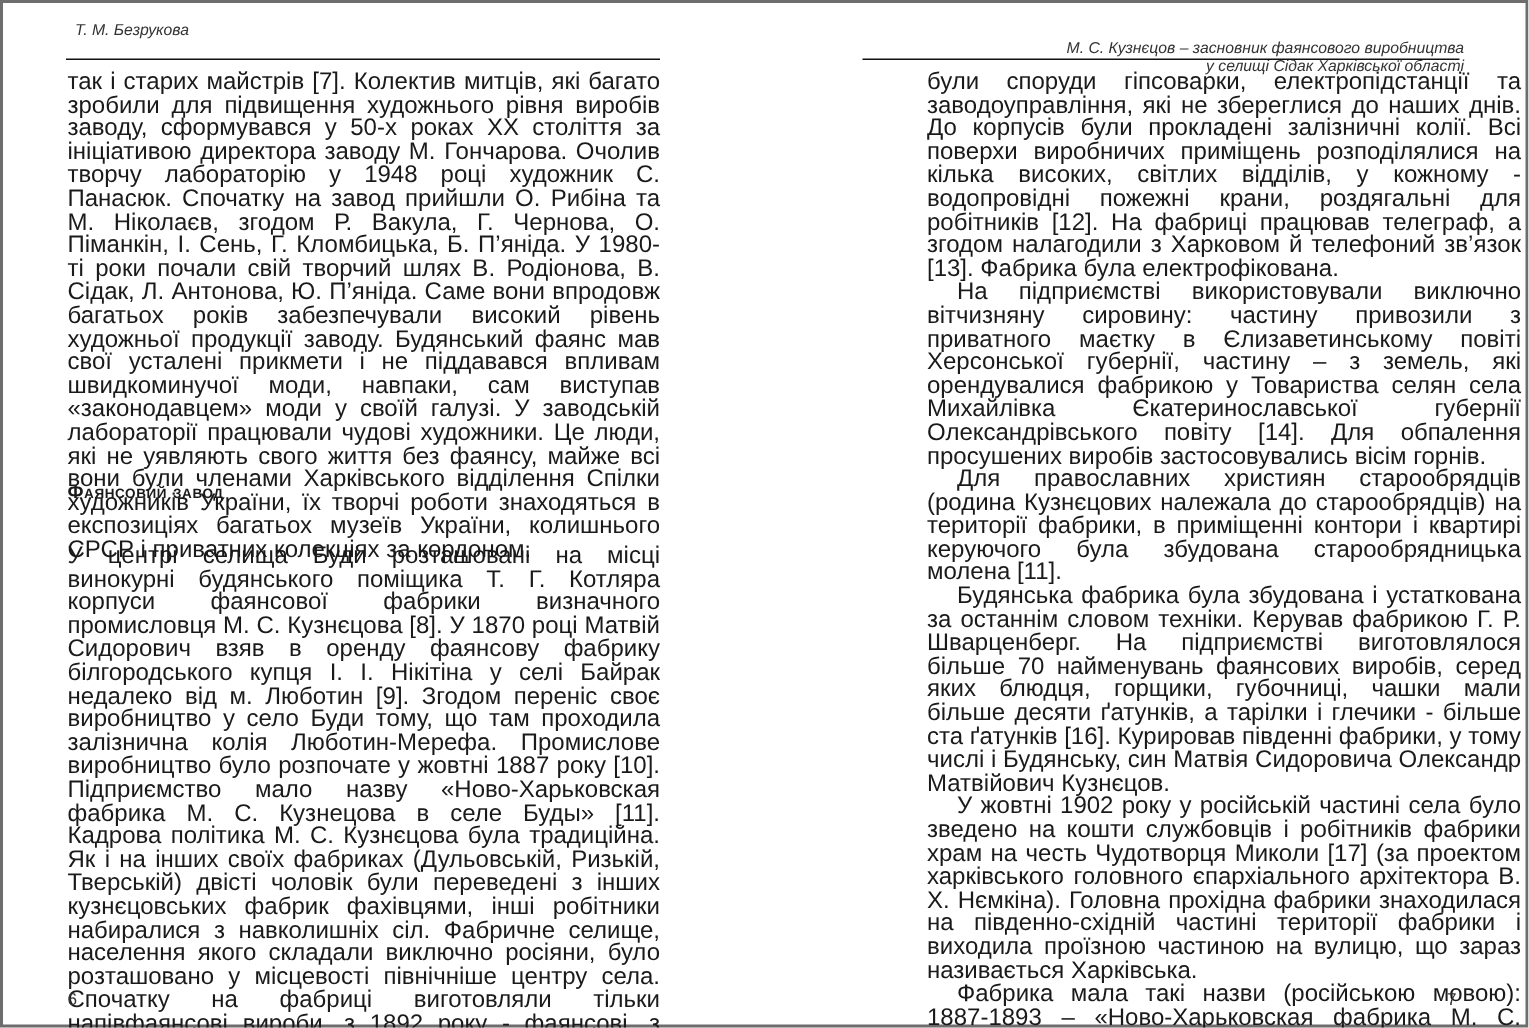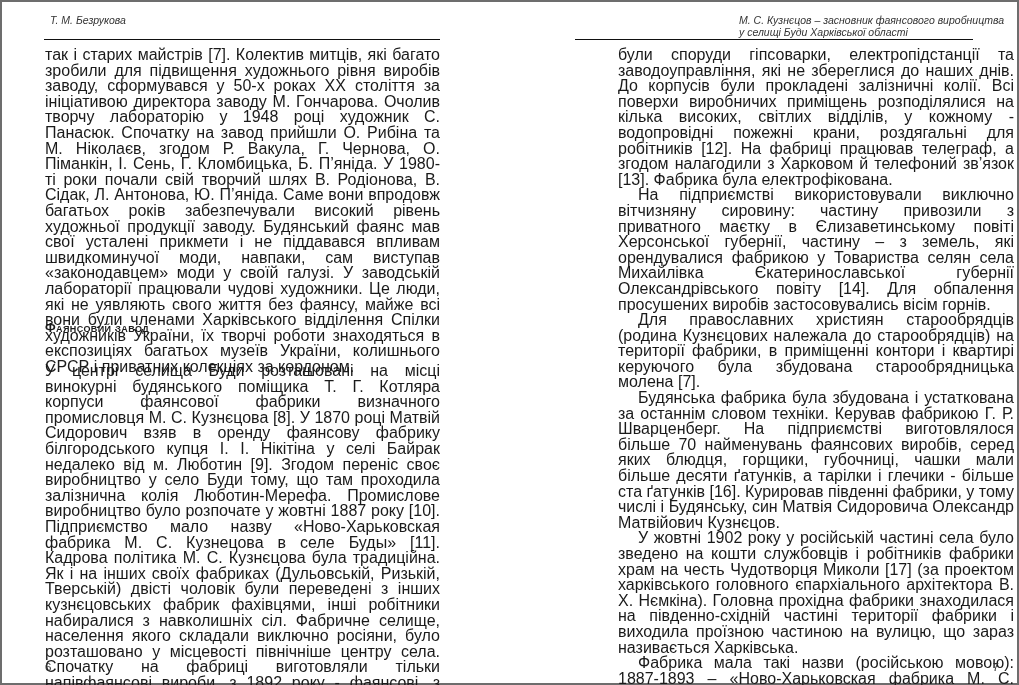--- a/index.html
+++ b/index.html
@@ -11,30 +11,30 @@
     position: relative;
     overflow: hidden;
   }
   .spread {
     position: absolute; left: 0; top: 0;
     width: 1015px; height: 681px;
     border: 2px solid #6d6d6d;
     border-bottom-width: 3px;
     background: #fff;
   }
-  .page { position: absolute; top: 0; height: 674px; padding-left: 28px; }
+  .page { position: absolute; top: 0; height: 674px; }
   .page.left { left: 0; width: 508px; }
   .page.right { left: 508px; width: 507px; }
 
   .runhead {
     position: absolute; font-style: italic; font-size: 10.5px; color: #333;
     line-height: 12px;
   }
   .left .runhead { left: 48px; top: 12px; }
-  .right .runhead { right: 41px; top: 12px; }
+  .right .runhead { right: 41px; top: 24px; text-align: right; }
   .rule { position: absolute; height: 1px; background: #111; }
   .left .rule { left: 42px; width: 396px; top: 37px; }
   .right .rule { left: 65px; width: 398px; top: 37px; }
 
   .text {
     position: absolute; font-size: 16px; line-height: 15.6px;
     text-align: justify;
   }
   .left .text { left: 43px; width: 395px; }
   .right .text { left: 66px; width: 396px; margin-left: 42px; }
@@ -68,28 +68,28 @@
     <div class="text" style="top:361px;">
       <p>У центрі селища Буди розташовані на місці винокурні будянського поміщика Т. Г. Котляра корпуси фаянсової фабрики визначного промисловця М. С. Кузнєцова [8]. У 1870 році Матвій Сидорович взяв в оренду фаянсову фабрику білгородського купця І. І. Нікітіна у селі Байрак недалеко від м. Люботин [9]. Згодом переніс своє виробництво у село Буди тому, що там проходила залізнична колія Люботин-Мерефа. Промислове виробництво було розпочате у жовтні 1887 року [10]. Підприємство мало назву «Ново-Харьковская фабрика М. С. Кузнецова в селе Буды» [11]. Кадрова політика М. С. Кузнєцова була традиційна. Як і на інших своїх фабриках (Дульовській, Ризькій, Тверській) двісті чоловік були переведені з інших кузнєцовських фабрик фахівцями, інші робітники набиралися з навколишніх сіл. Фабричне селище, населення якого складали виключно росіяни, було розташовано у місцевості північніше центру села. Спочатку на фабриці виготовляли тільки напівфаянсові вироби, з 1892 року - фаянсові, з 1896 до 1902 р. виготовляли також порцеляну.</p>
     </div>
 
     <div class="folio">6</div>
   </div>
 
   <div class="page right">
     <div class="runhead">
       <div>М. С. Кузнєцов – засновник фаянсового виробництва</div>
-      <div>у селищі Буди Харківської області</div>
+      <div>у селищі Сідак Харківської області</div>
     </div>
     <div class="rule"></div>
 
     <div class="text" style="top:45px;">
       <p>були споруди гіпсоварки, електропідстанції та заводоуправління, які не збереглися до наших днів. До корпусів були прокладені залізничні колії. Всі поверхи виробничих приміщень розподілялися на кілька високих, світлих відділів, у кожному - водопровідні пожежні крани, роздягальні для робітників [12]. На фабриці працював телеграф, а згодом налагодили з Харковом й телефоний зв’язок [13]. Фабрика була електрофікована.</p>
       <p class="ind">На підприємстві використовували виключно вітчизняну сировину: частину привозили з приватного маєтку в Єлизаветинському повіті Херсонської губернії, частину – з земель, які орендувалися фабрикою у Товариства селян села Михайлівка Єкатеринославської губернії Олександрівського повіту [14]. Для обпалення просушених виробів застосовувались вісім горнів.</p>
-      <p class="ind">Для православних християн старообрядців (родина Кузнєцових належала до старообрядців) на території фабрики, в приміщенні контори і квартирі керуючого була збудована старообрядницька молена [7].</p>
+      <p class="ind">Для православних християн старообрядців (родина Кузнєцових належала до старообрядців) на території фабрики, в приміщенні контори і квартирі керуючого була збудована старообрядницька молена [11].</p>
       <p class="ind">Будянська фабрика була збудована і устаткована за останнім словом техніки. Керував фабрикою Г. Р. Шварценберг. На підприємстві виготовлялося більше 70 найменувань фаянсових виробів, серед яких блюдця, горщики, губочниці, чашки мали більше десяти ґатунків, а тарілки і глечики - більше ста ґатунків [16]. Курировав південні фабрики, у тому числі і Будянську, син Матвія Сидоровича Олександр Матвійович Кузнєцов.</p>
       <p class="ind">У жовтні 1902 року у російській частині села було зведено на кошти службовців і робітників фабрики храм на честь Чудотворця Миколи [17] (за проектом харківського головного єпархіального архітектора В. Х. Нємкіна). Головна прохідна фабрики знаходилася на південно-східній частині території фабрики і виходила проїзною частиною на вулицю, що зараз називається Харківська.</p>
       <p class="ind">Фабрика мала такі назви (російською мовою): 1887-1893 – «Ново-Харьковская фабрика М. С. Кузнецова в Будах», 1893-1903 – «Харьковская фабрика «Товарищества производства фарфоровых и фаянсовых изделий М. С. Кузнецова в Будах», 1903-1919 – «Фабрика Товарищества фарфоровых и фаянсовых изделий М. С. Кузнецова в Будах».</p>
     </div>
 
     <div class="folio">7</div>
   </div>
 
 </div>
 

